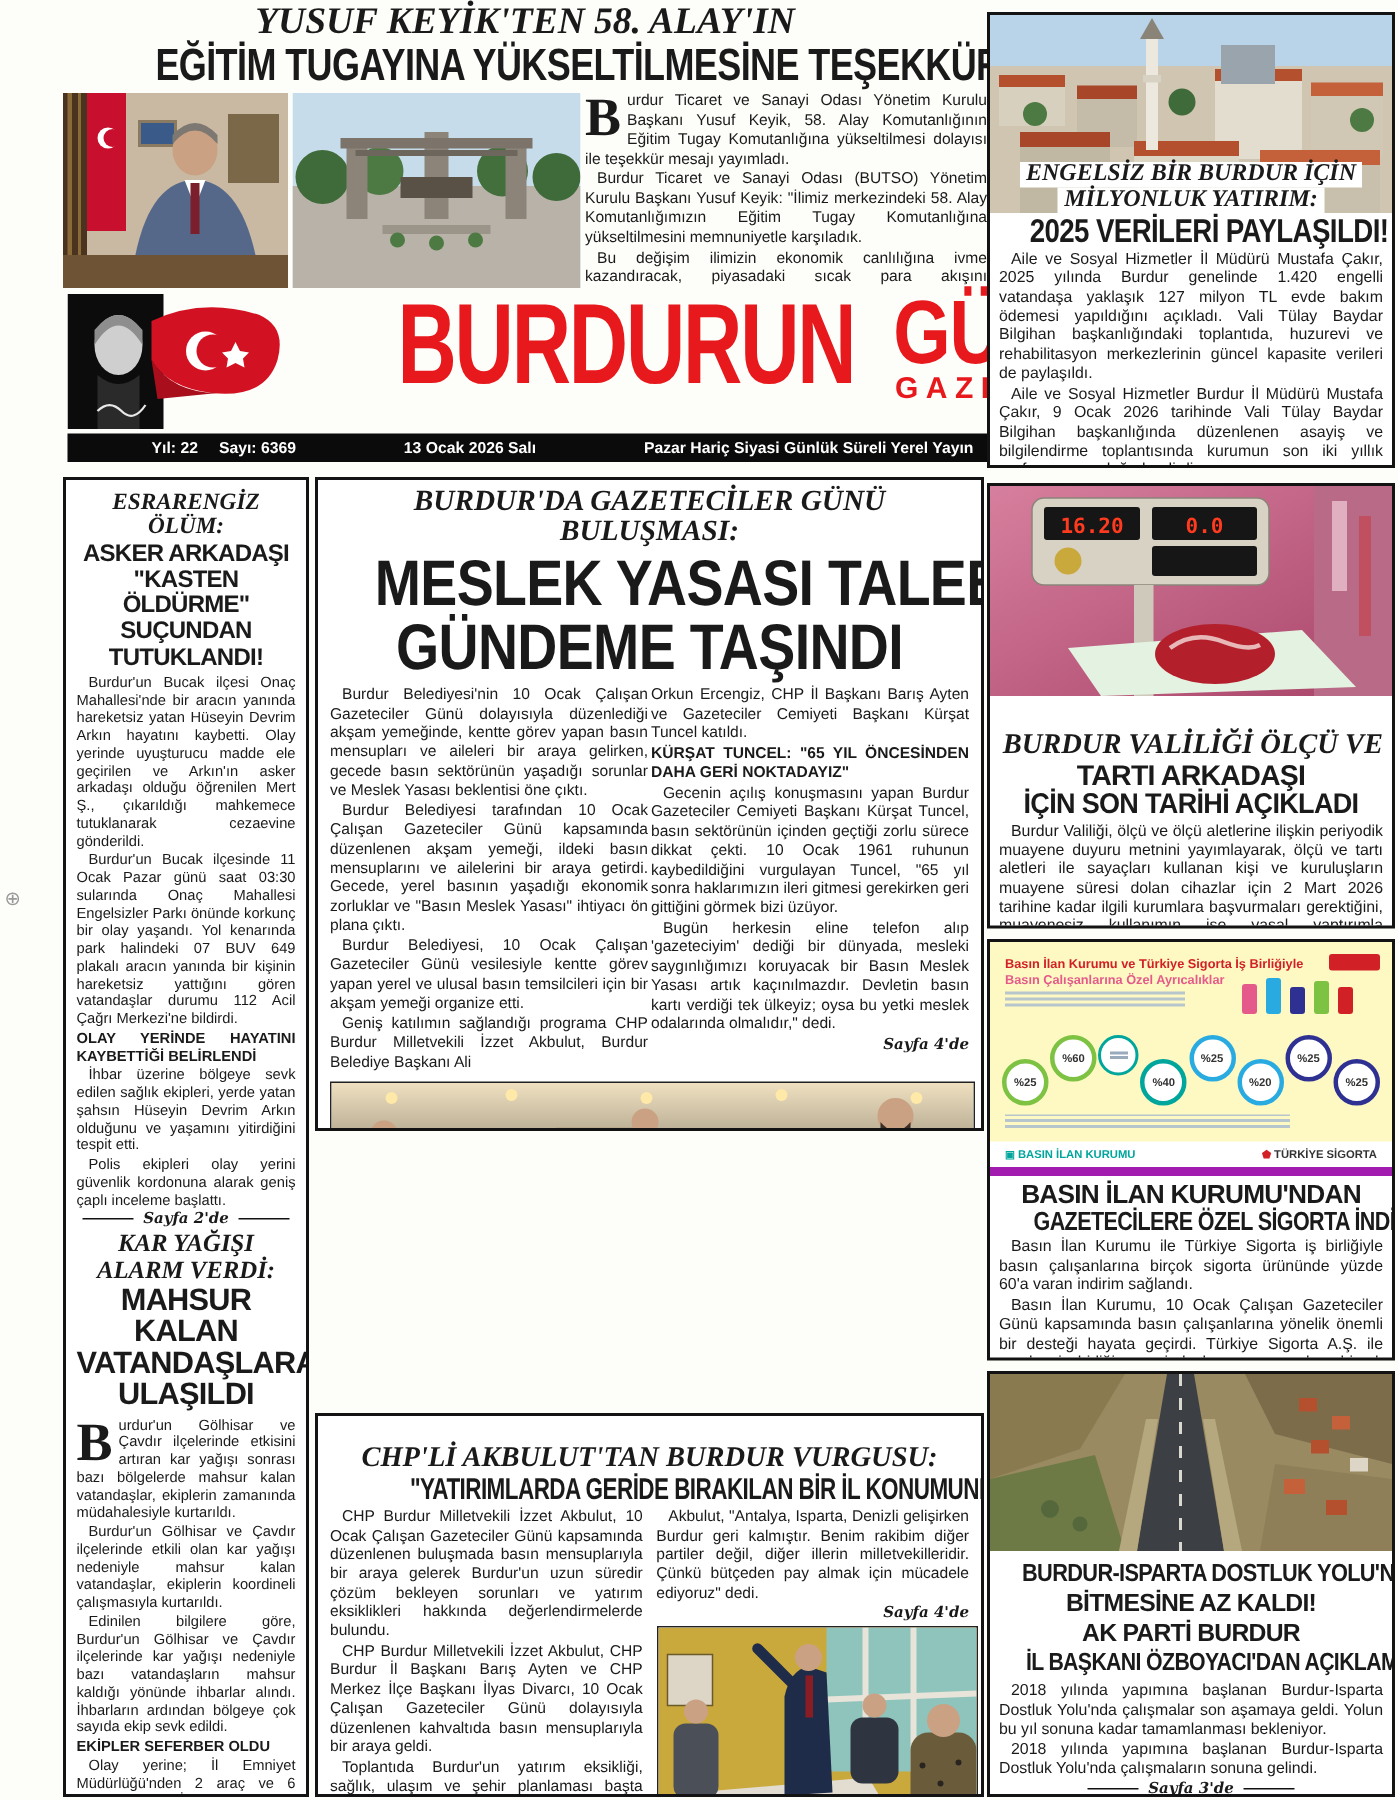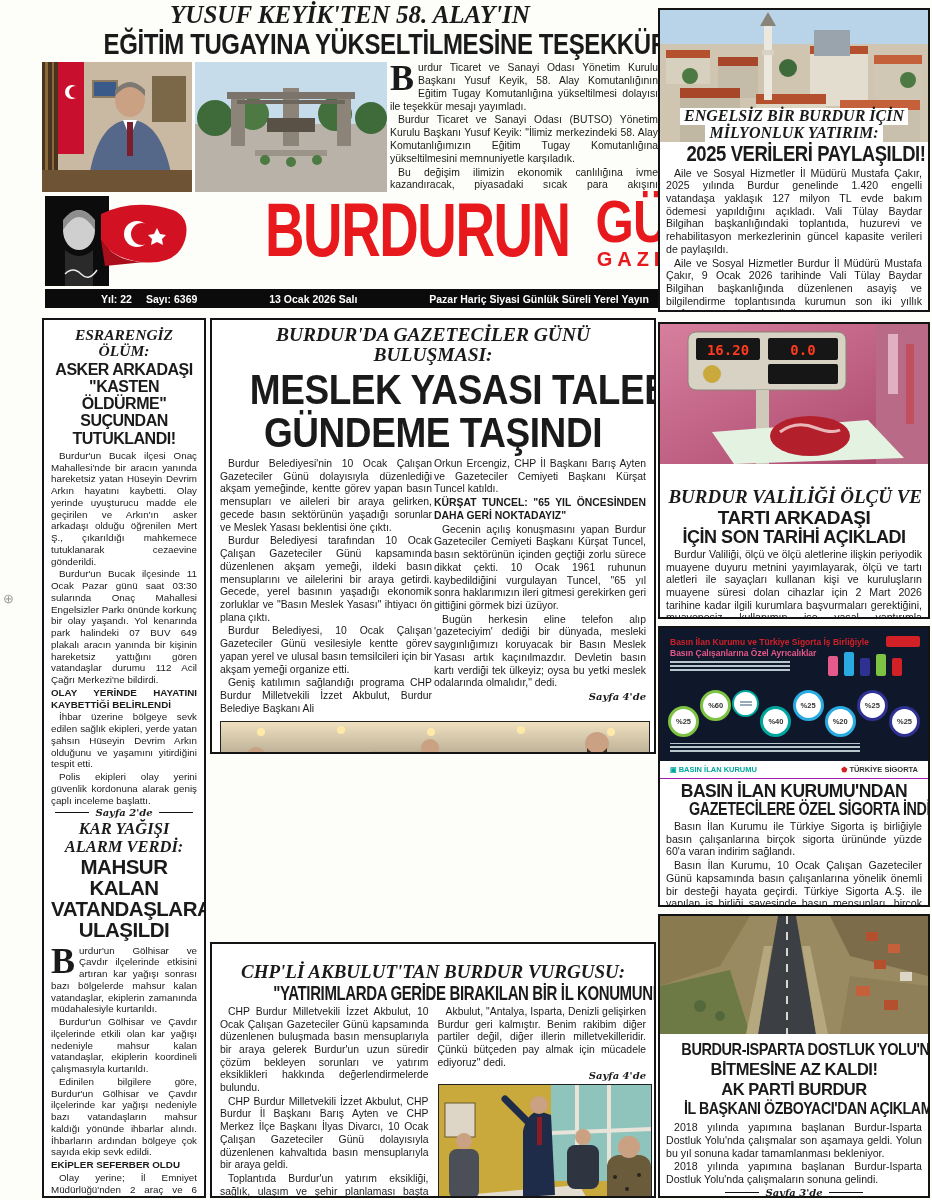--- a/index.html
+++ b/index.html
@@ -62,21 +62,21 @@
   .r3{left:658px;top:626px;width:272px;height:281px;}
   .r4{left:658px;top:914px;width:272px;height:284px;}
   .rbox-pad{padding:2px 6px 3px;}
   .r-kicker{font-size:16px;line-height:1.05;}
   .r-kicker.onphoto{margin-top:-36px;position:relative;}
   .r-kicker.onphoto .bnd{background:#fff;padding:0 4px;display:inline-block;}
   .r-head{font-size:19px;margin:1px 0 2px;}
   .r-body{font-size:10.6px;line-height:1.2;}
   .rphoto svg{display:block;}
   
-  .ig{position:relative;height:150px;background:#0f172a;overflow:hidden;border-bottom:1px solid #a21caf;}
+  .ig{position:relative;height:150px;background:#fef9c3;overflow:hidden;border-bottom:6px solid #a21caf;}
   .ig-t1{position:absolute;left:10px;top:9px;font-size:8.5px;font-weight:bold;color:#d22027;}
   .ig-t2{position:absolute;left:10px;top:20px;font-size:8.5px;font-weight:bold;color:#e45a8a;}
   .ig-fine{position:absolute;left:10px;top:33px;width:120px;}
   .ig-fine i{display:block;height:2px;background:#b7c6cc;margin-bottom:2px;}
   .ig-badge{position:absolute;right:8px;top:8px;width:34px;height:11px;background:#d22027;border-radius:2px;}
   .ig-people{position:absolute;right:14px;top:22px;width:90px;height:34px;}
   .ig-people i{position:absolute;border-radius:2px;}
   .ig-circles{position:absolute;left:8px;top:62px;right:8px;display:flex;justify-content:space-between;}
   .igc{width:25px;height:25px;border-radius:50%;border:3px solid;background:#fff;display:flex;align-items:center;justify-content:center;font-size:7.5px;font-weight:bold;color:#333;}
   .igc.dn{margin-top:16px;}

